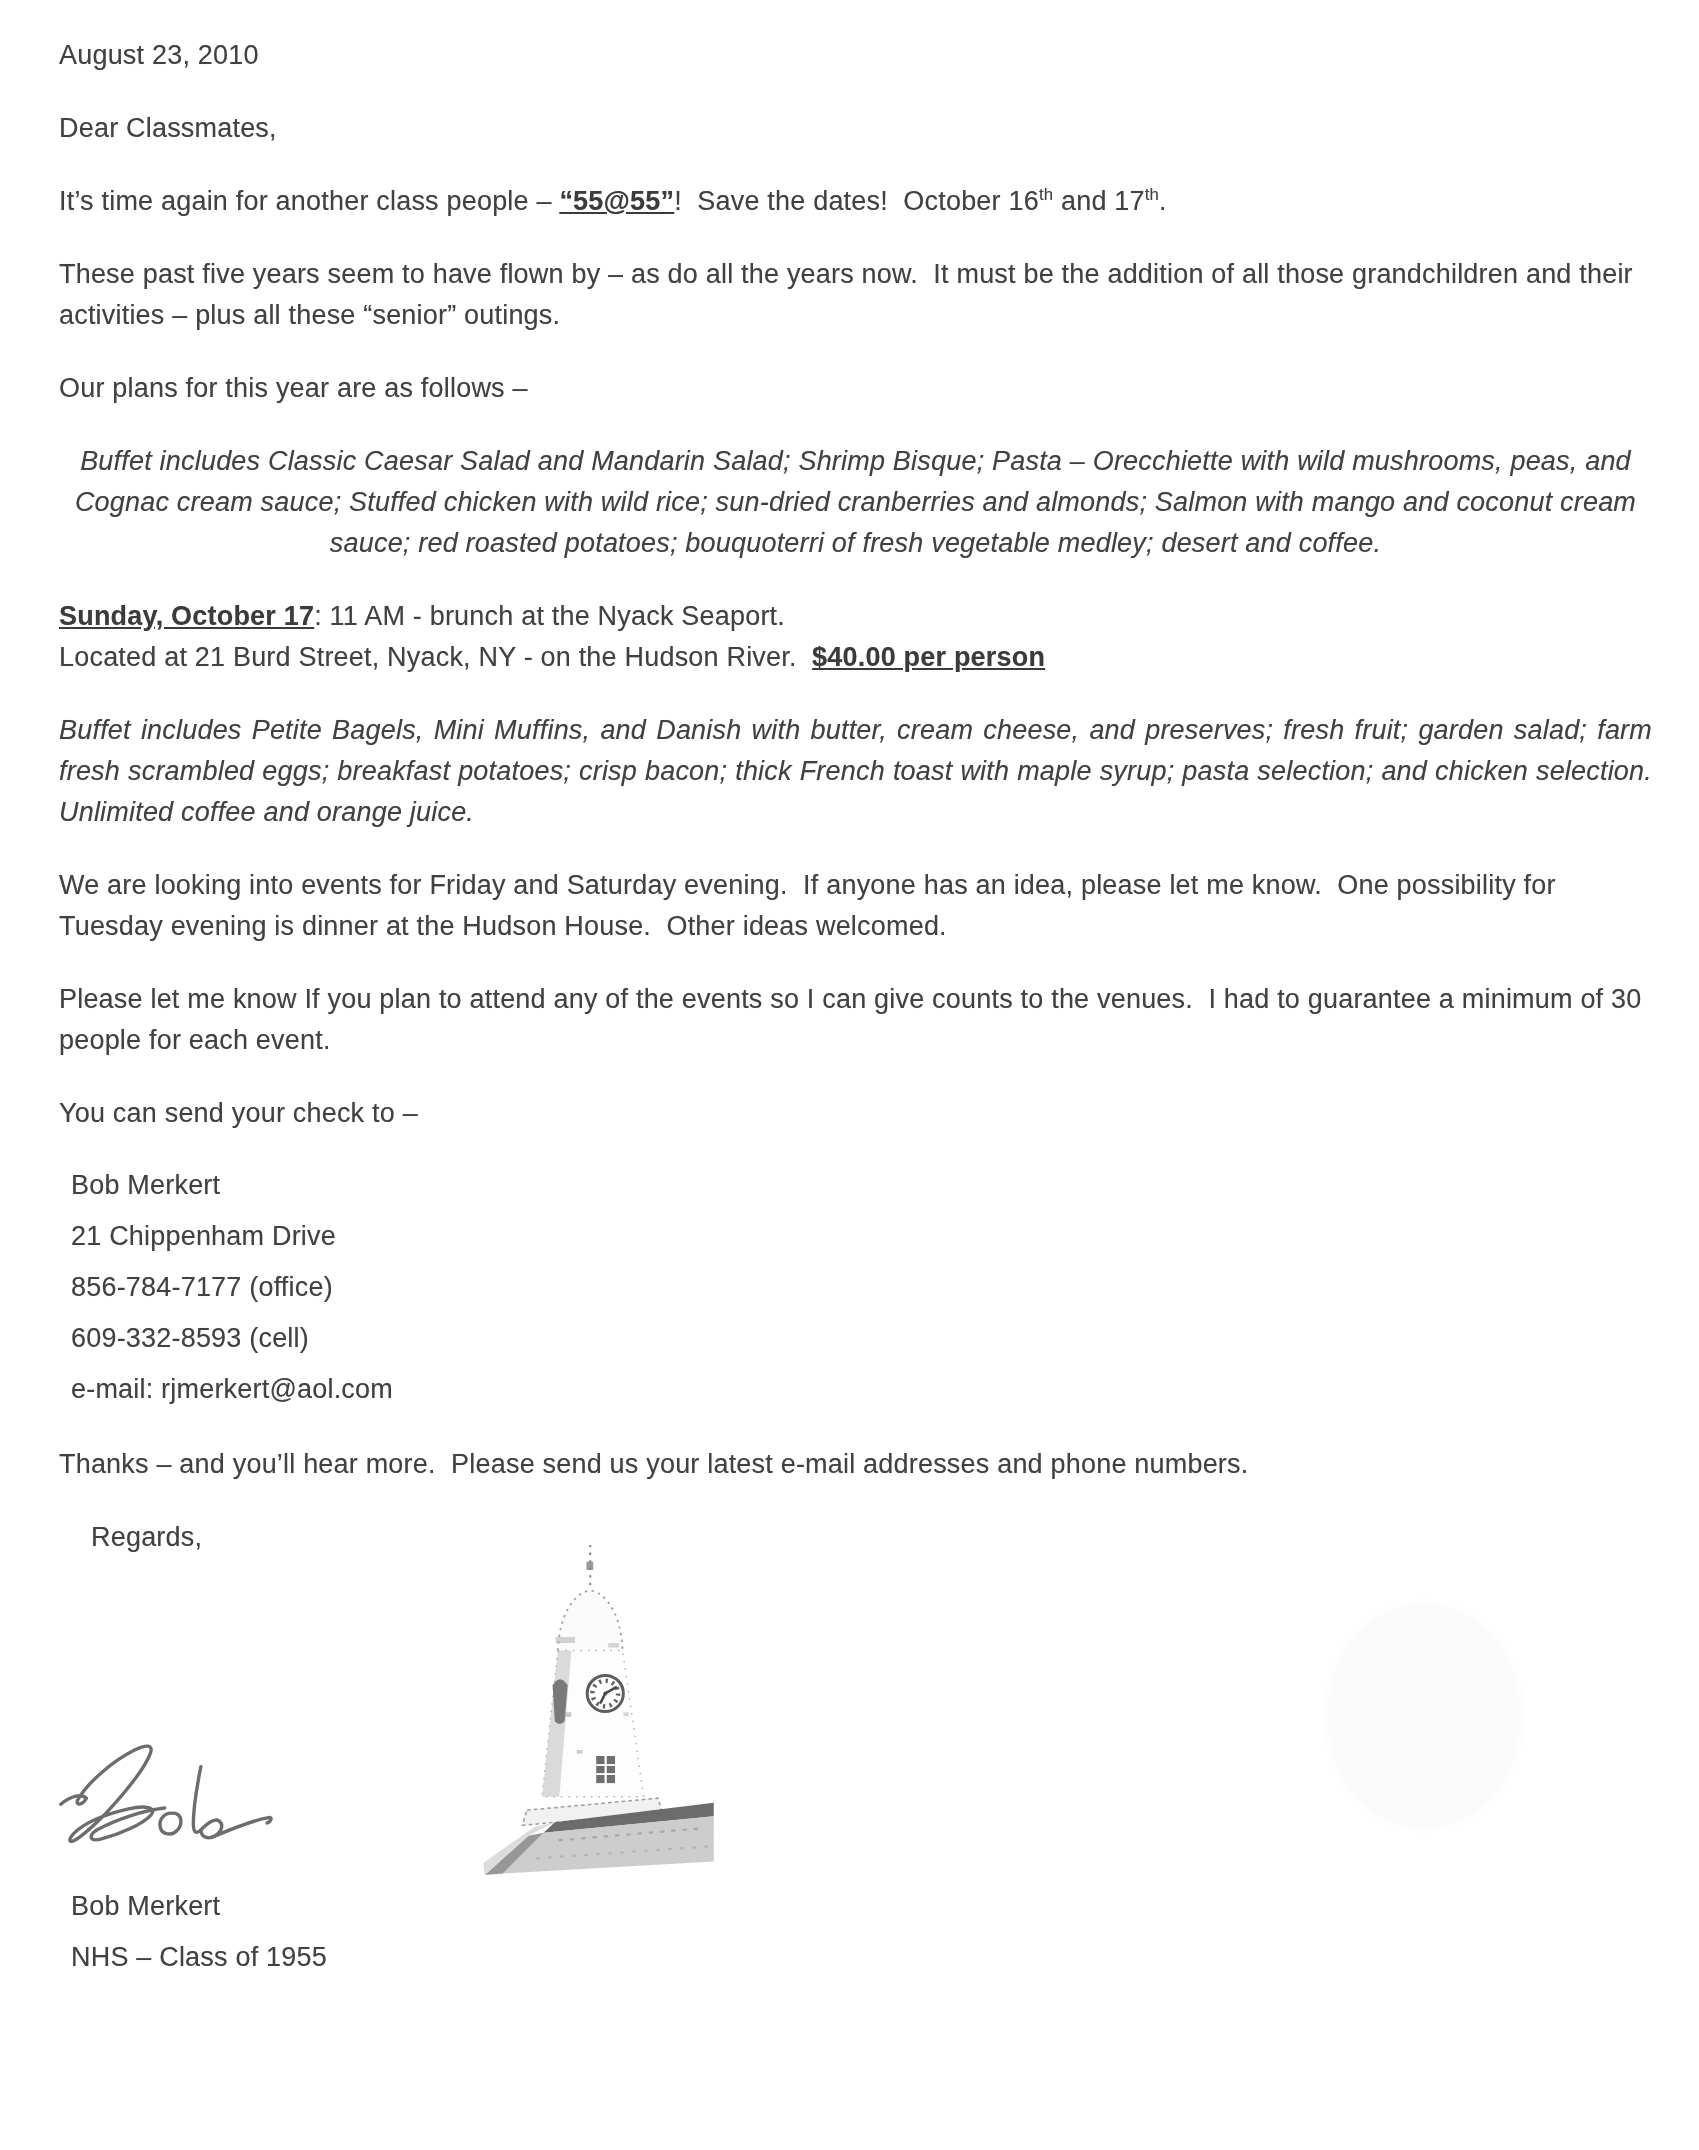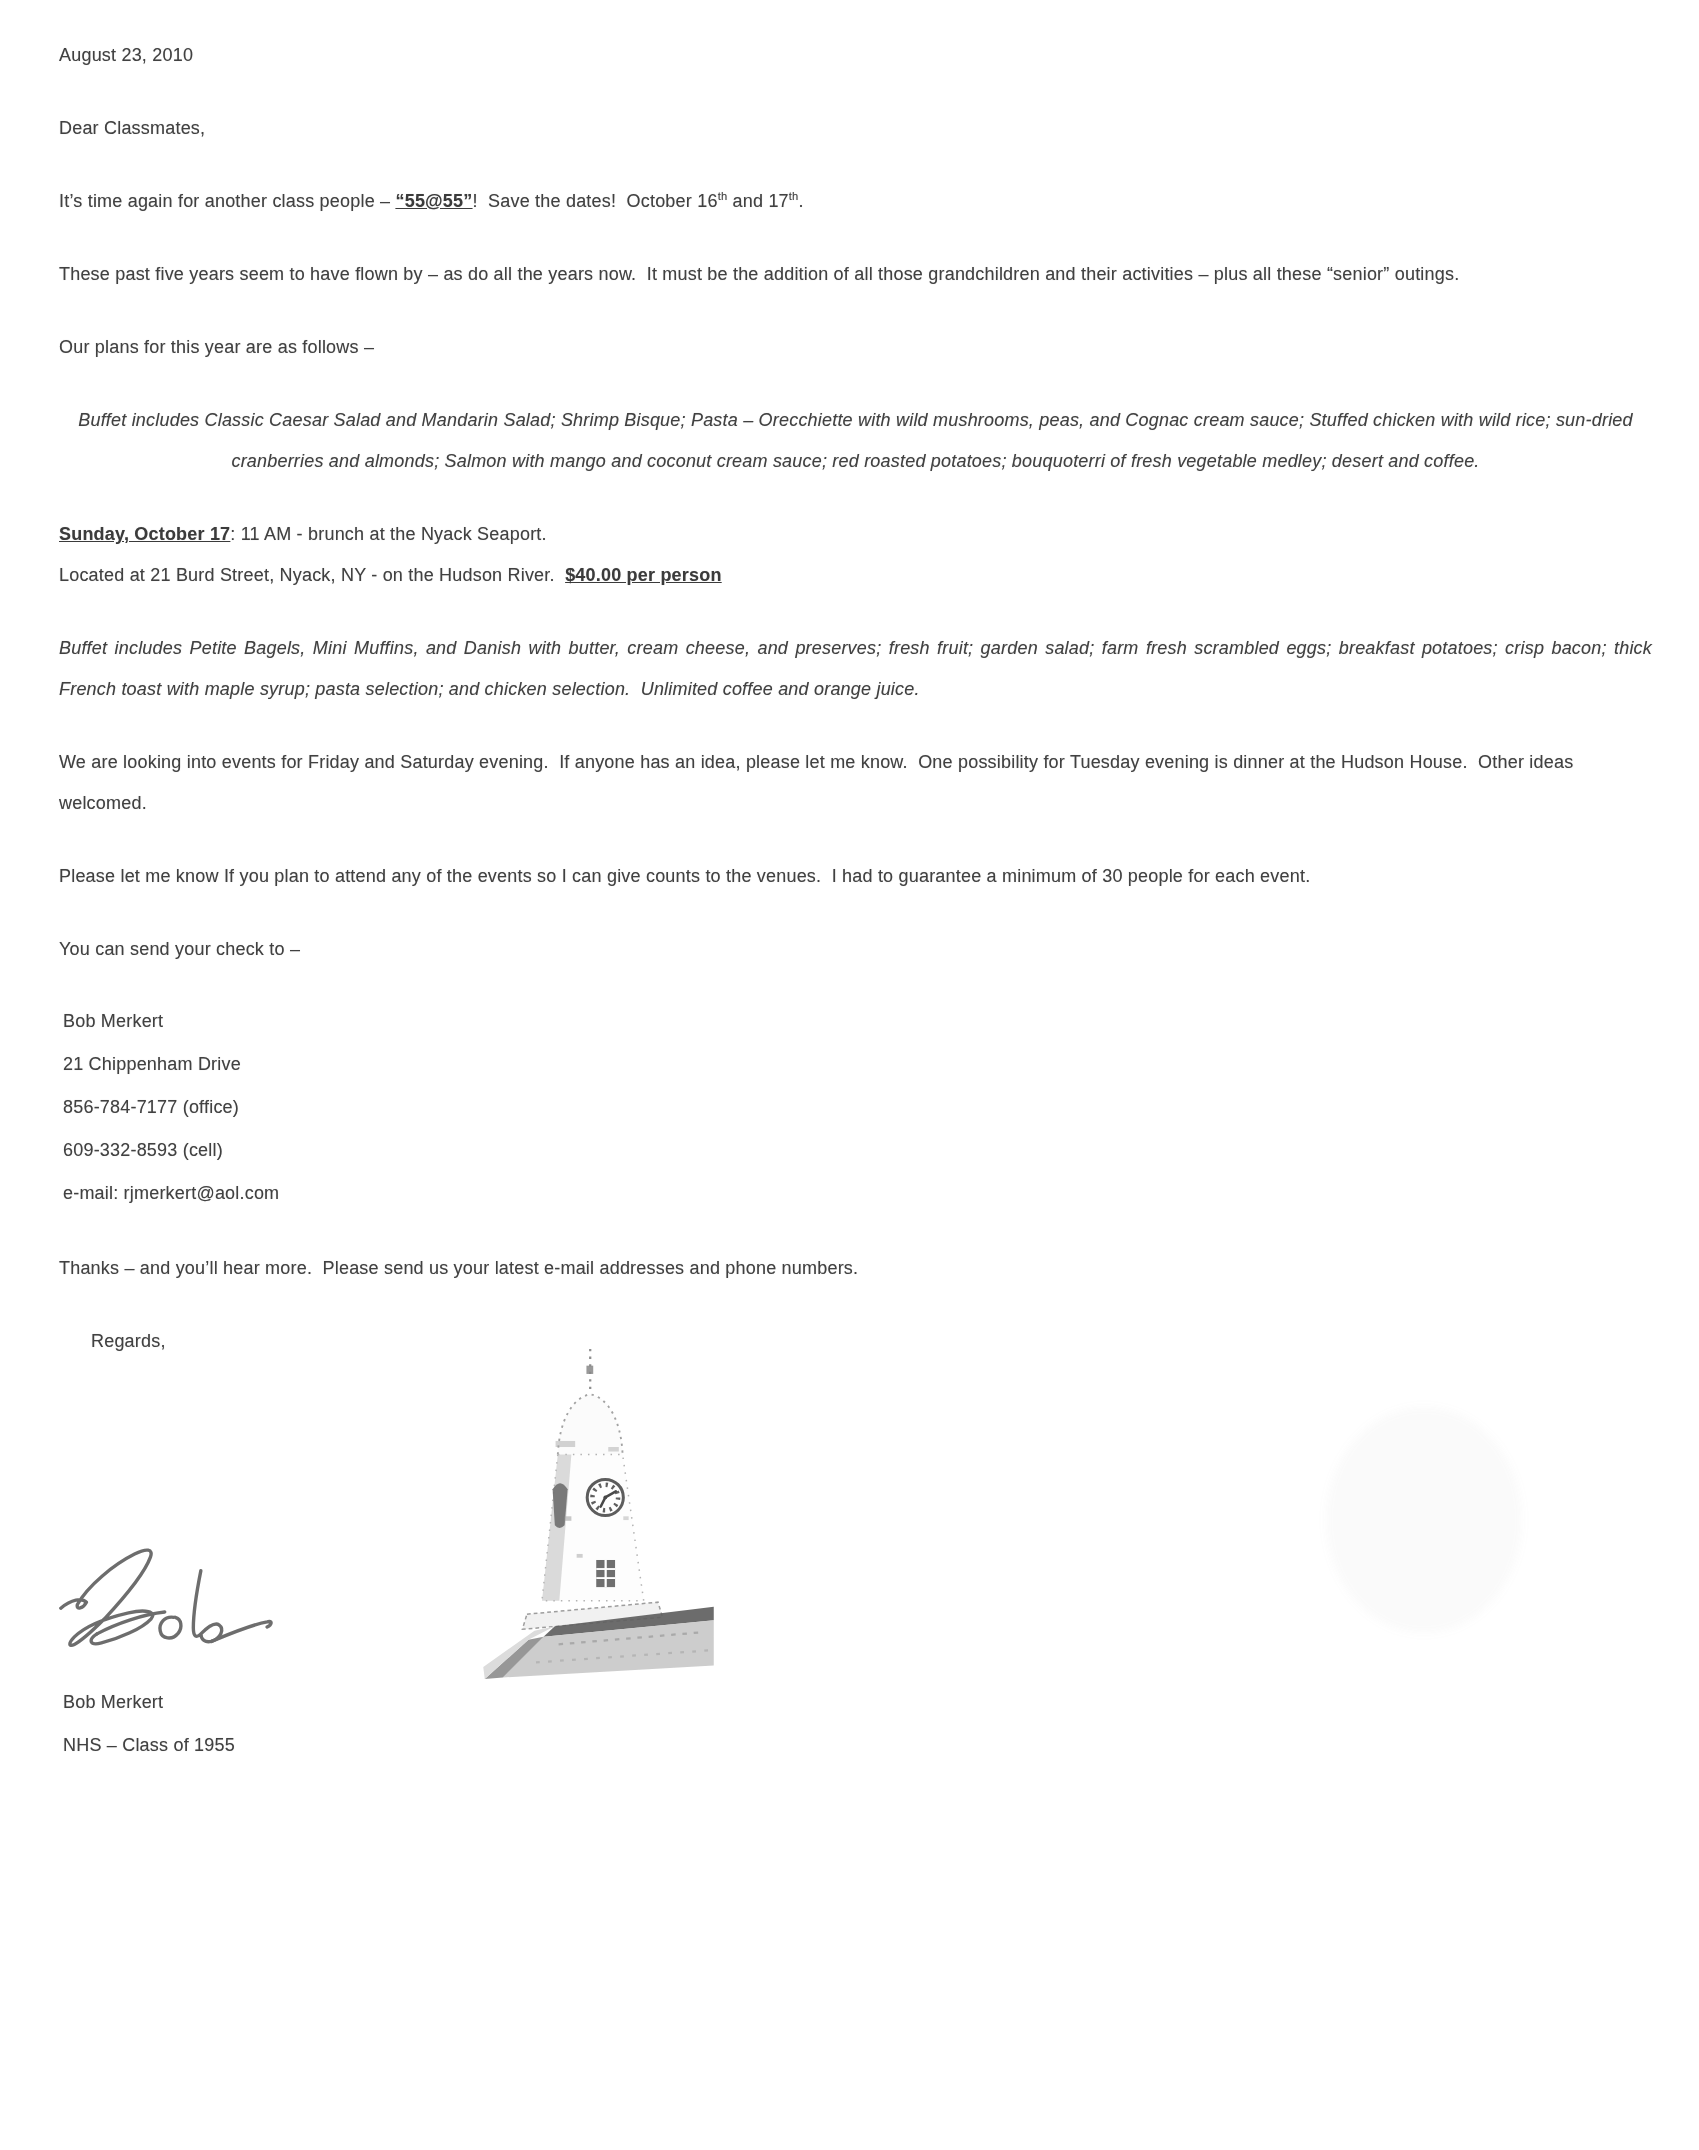--- a/index.html
+++ b/index.html
@@ -10,31 +10,31 @@
     color: #414141;
     font-family: "Liberation Sans", sans-serif;
     box-sizing: border-box;
     padding: 35px 48px 0 59px;
     overflow: hidden;
     position: relative;
   }
   .letter { width: 1593px; }
   p {
     margin: 0 0 32px 0;
-    font-size: 18px;
+    font-size: 27px;
     line-height: 41px;
     white-space: pre-wrap;
     text-shadow: 0 0 0.8px rgba(70,70,70,0.35);
   }
   p, span, sup, strong, em { letter-spacing: 0.2px; }
   strong { font-weight: bold; color: #3b3b3b; text-decoration: underline; }
   sup { font-size: 0.62em; line-height: 0; vertical-align: super; }
   .italic-para { font-style: italic; text-align: center; }
   .justify { text-align: justify; }
-  .addr { margin: 4px; line-height: 39px; }
+  .addr { margin: 12px; line-height: 39px; }
   .addr-block { margin-bottom: 35px; }
   .no-gap { margin-bottom: 0; margin-left: 32px; }
   .sig-area {
     position: relative;
     height: 317px;
     width: 1593px;
   }
   .tower-svg {
     position: absolute;
     left: 424px;

